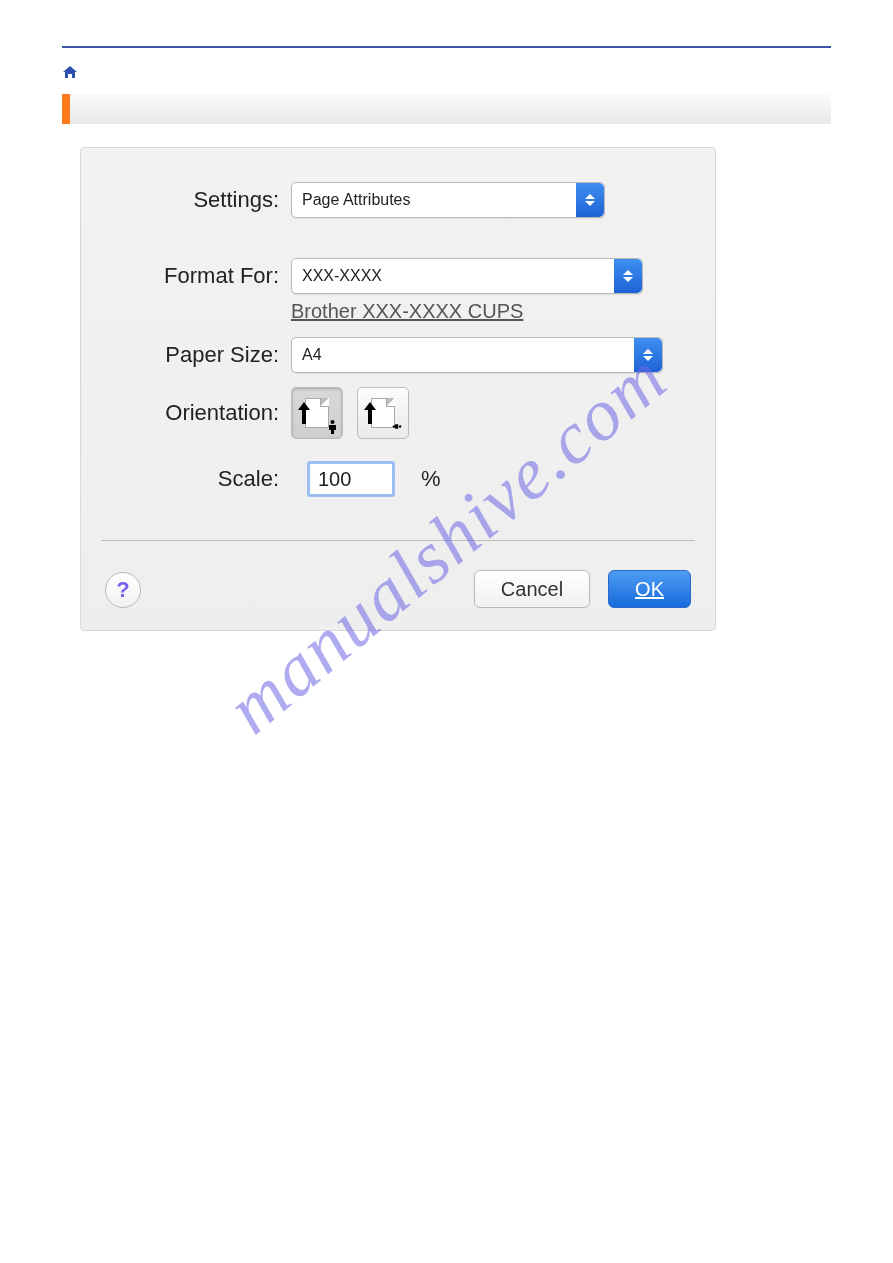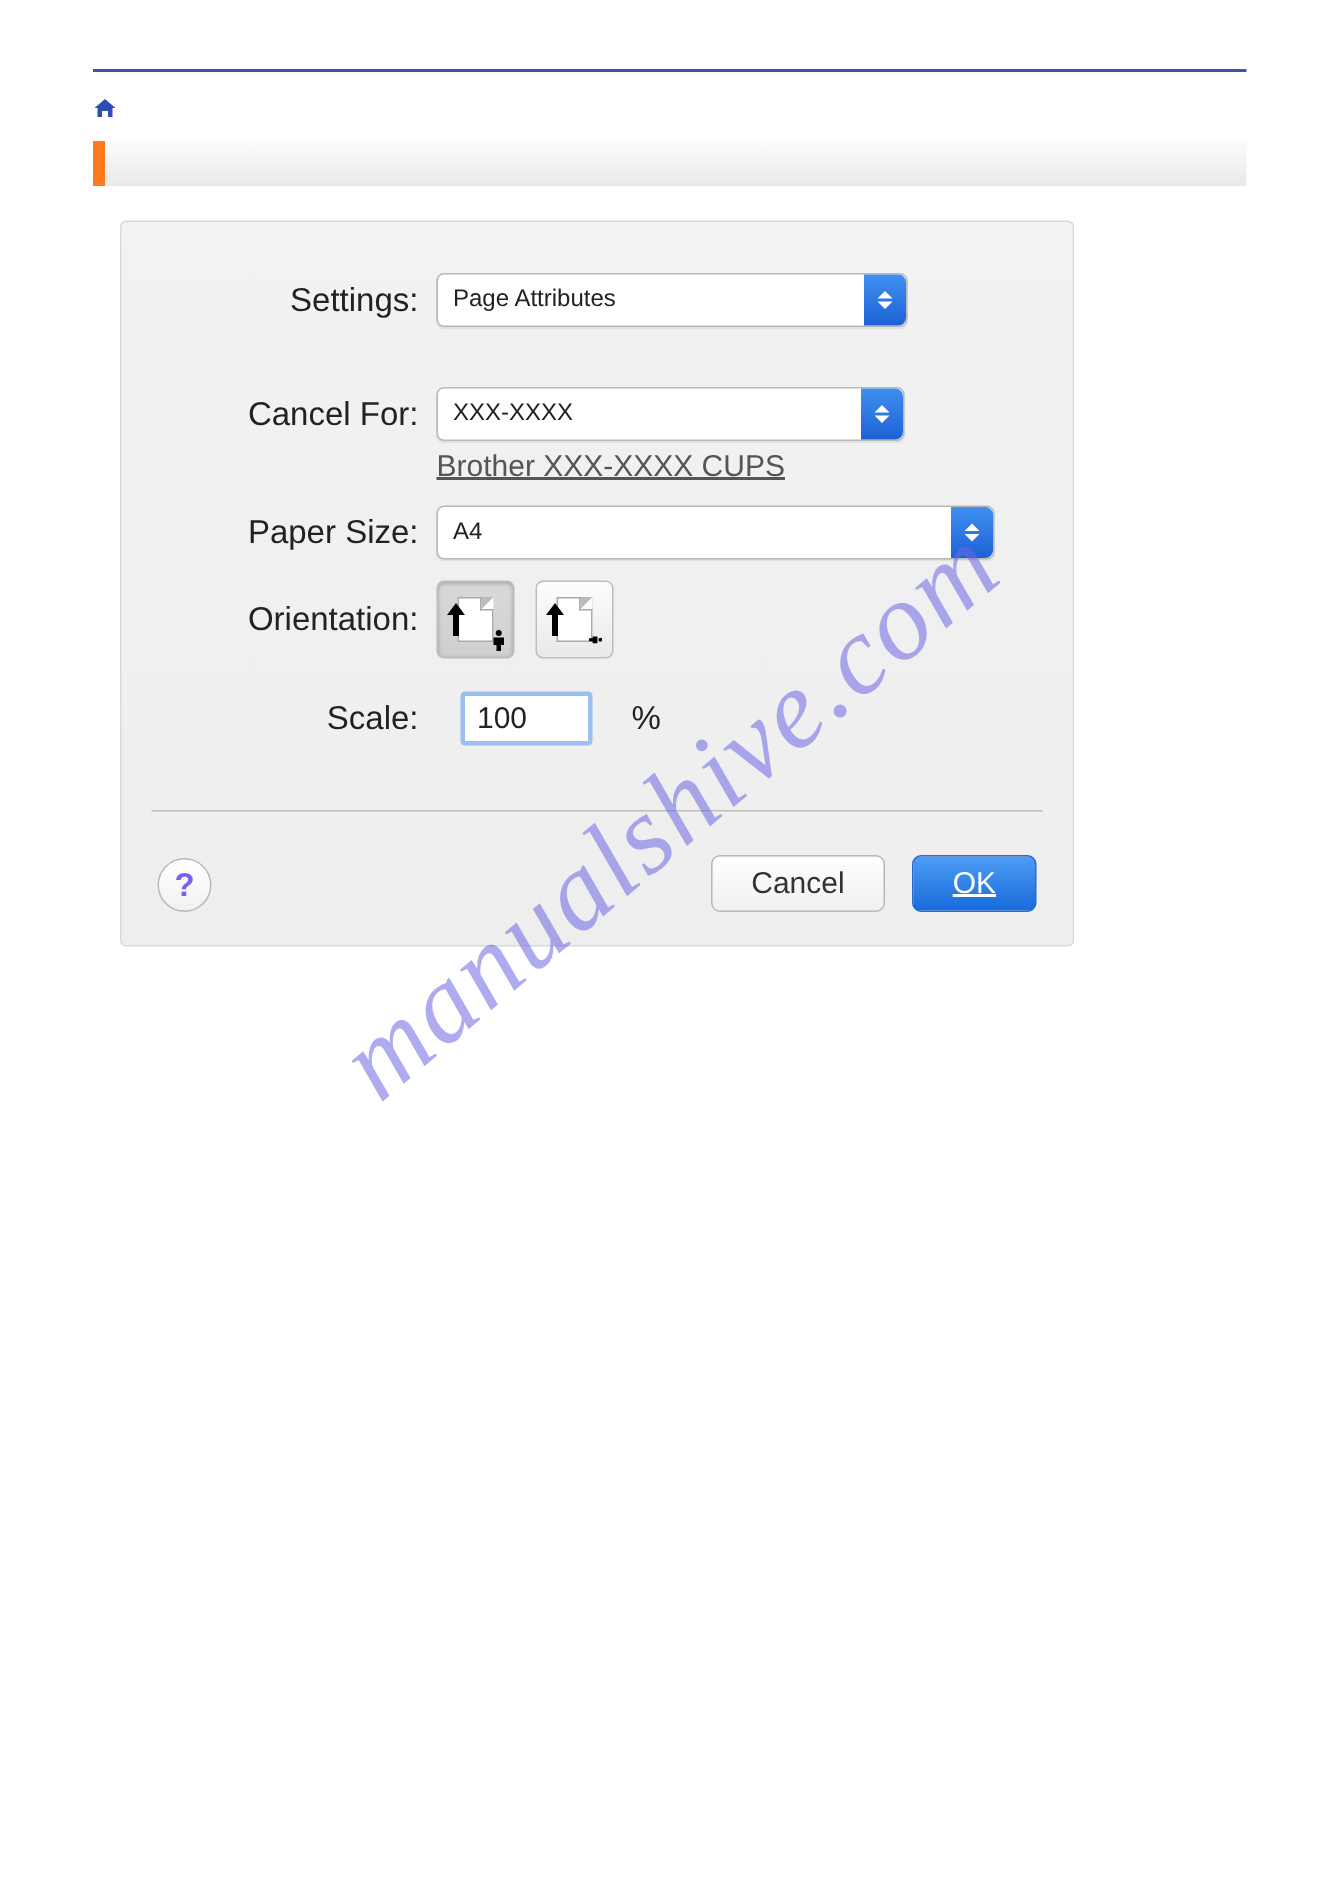--- a/index.html
+++ b/index.html
@@ -244,22 +244,22 @@
 
   <div class="row" style="margin-top:34px;">
     <div class="lbl">Settings:</div>
     <div class="select" style="width:314px;">
       <span>Page Attributes</span>
       <span class="stepper"></span>
     </div>
   </div>
 
   <div class="row" style="margin-top:40px;">
-    <div class="lbl">Cancel For:</div>
-    <div class="select" style="width:312px;">
+    <div class="lbl">Format For:</div>
+    <div class="select" style="width:352px;">
       <span>XXX-XXXX</span>
       <span class="stepper"></span>
     </div>
   </div>
   <div class="sublbl">Brother XXX-XXXX   CUPS</div>
 
   <div class="row" style="margin-top:14px;">
     <div class="lbl">Paper Size:</div>
     <div class="select" style="width:372px;">
       <span>A4</span>

